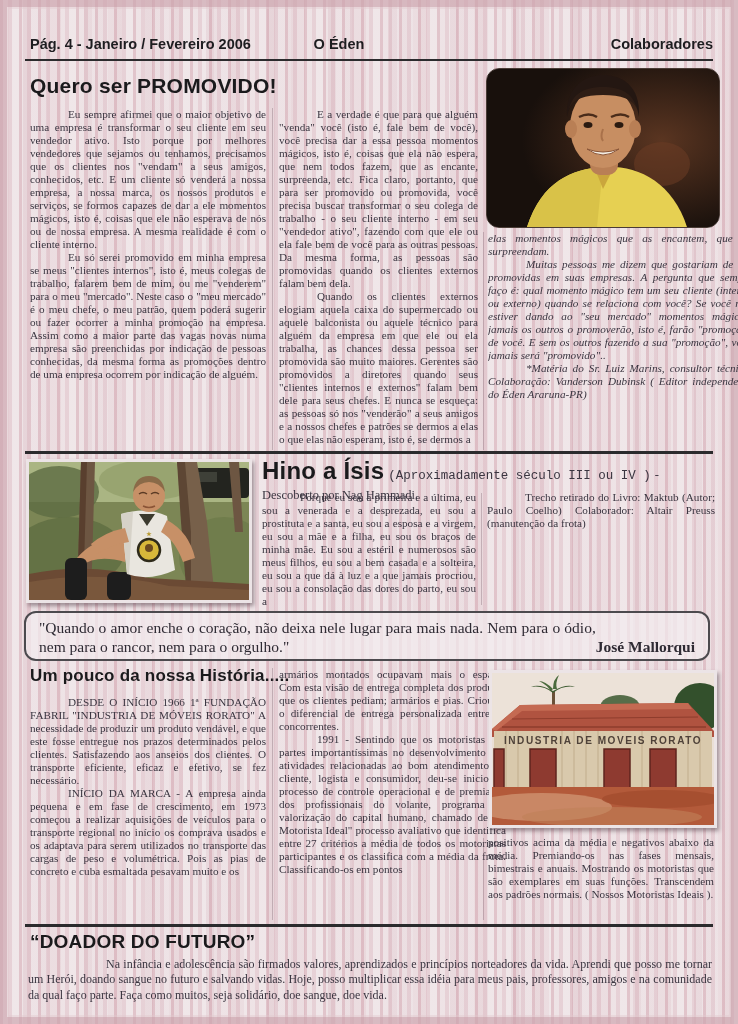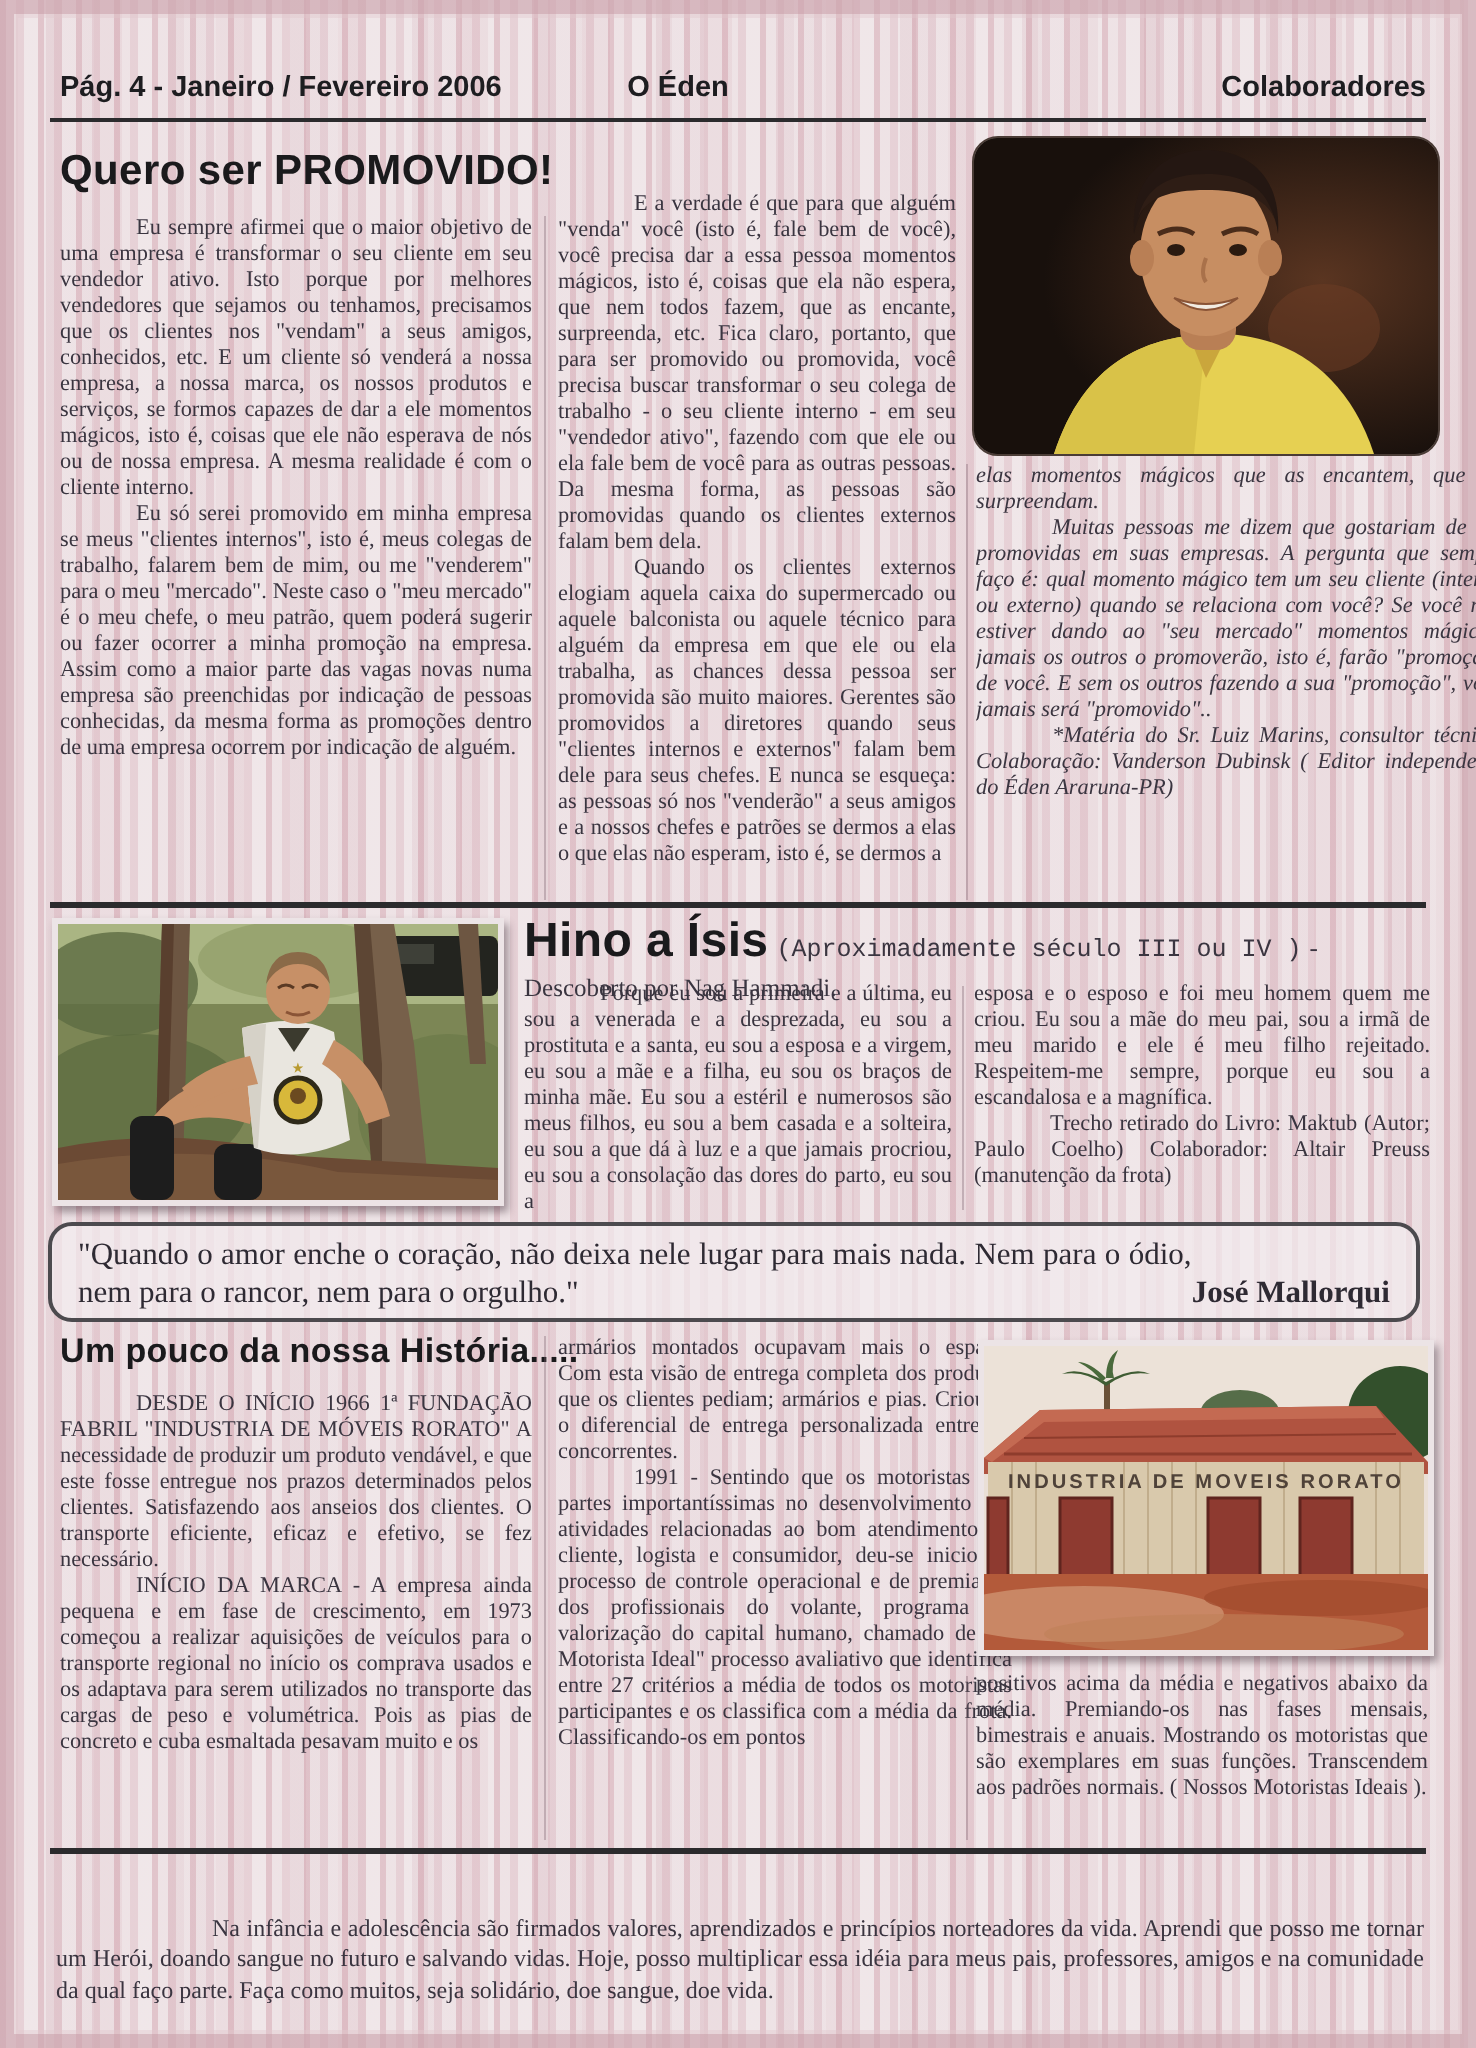--- a/index.html
+++ b/index.html
@@ -53,21 +53,21 @@
 
   <div class="abs headline" style="left:30px;top:74px;font-size:21px;">Quero ser PROMOVIDO!</div>
 
   <div class="col" style="left:30px;top:108px;width:236px;height:342px;">
     <p class="p-ind">Eu sempre afirmei que o maior objetivo de uma empresa é transformar o seu cliente em seu vendedor ativo. Isto porque por melhores vendedores que sejamos ou tenhamos, precisamos que os clientes nos "vendam" a seus amigos, conhecidos, etc. E um cliente só venderá a nossa empresa, a nossa marca, os nossos produtos e serviços, se formos capazes de dar a ele momentos mágicos, isto é, coisas que ele não esperava de nós ou de nossa empresa. A mesma realidade é com o cliente interno.</p>
     <p class="p-ind">Eu só serei promovido em minha empresa se meus "clientes internos", isto é, meus colegas de trabalho, falarem bem de mim, ou me "venderem" para o meu "mercado". Neste caso o "meu mercado" é o meu chefe, o meu patrão, quem poderá sugerir ou fazer ocorrer a minha promoção na empresa. Assim como a maior parte das vagas novas numa empresa são preenchidas por indicação de pessoas conhecidas, da mesma forma as promoções dentro de uma empresa ocorrem por indicação de alguém.</p>
   </div>
 
   <div class="vsep" style="left:272px;top:108px;height:342px;"></div>
 
-  <div class="col" style="left:279px;top:96px;width:199px;height:342px;">
+  <div class="col" style="left:279px;top:108px;width:199px;height:342px;">
     <p class="p-ind">E a verdade é que para que alguém "venda" você (isto é, fale bem de você), você precisa dar a essa pessoa momentos mágicos, isto é, coisas que ela não espera, que nem todos fazem, que as encante, surpreenda, etc. Fica claro, portanto, que para ser promovido ou promovida, você precisa buscar transformar o seu colega de trabalho - o seu cliente interno - em seu "vendedor ativo", fazendo com que ele ou ela fale bem de você para as outras pessoas. Da mesma forma, as pessoas são promovidas quando os clientes externos falam bem dela.</p>
     <p class="p-ind">Quando os clientes externos elogiam aquela caixa do supermercado ou aquele balconista ou aquele técnico para alguém da empresa em que ele ou ela trabalha, as chances dessa pessoa ser promovida são muito maiores. Gerentes são promovidos a diretores quando seus "clientes internos e externos" falam bem dele para seus chefes. E nunca se esqueça: as pessoas só nos "venderão" a seus amigos e a nossos chefes e patrões se dermos a elas o que elas não esperam, isto é, se dermos a</p>
   </div>
 
   <div class="vsep" style="left:483px;top:232px;height:218px;"></div>
 
   <div class="photo-frame" style="left:486px;top:68px;width:232px;height:158px;border-radius:13px;border:1px solid #4a3c36;">
     <svg width="232" height="158" viewBox="0 0 232 158">
       <rect width="232" height="158" fill="#18100c"></rect>
       <radialGradient id="glow" cx="0.75" cy="0.45" r="0.6">
@@ -162,21 +162,20 @@
     <span style="font-size:12.5px;color:#3a3540;">-  Descoberto por Nag Hammadi.</span>
   </div>
 
   <div class="col" style="left:262px;top:491px;width:214px;height:118px;">
     <p class="p-ind">Porque eu sou a primeira e a última, eu sou a venerada e a desprezada, eu sou a prostituta e a santa, eu sou a esposa e a virgem, eu sou a mãe e a filha, eu sou os braços de minha mãe. Eu sou a estéril e numerosos são meus filhos, eu sou a bem casada e a solteira, eu sou a que dá à luz e a que jamais procriou, eu sou a consolação das dores do parto, eu sou a</p>
   </div>
 
   <div class="vsep" style="left:481px;top:493px;height:112px;"></div>
 
   <div class="col" style="left:487px;top:491px;width:228px;height:118px;">
-    <p>esposa e o esposo e foi meu homem quem me criou. Eu sou a mãe do meu pai, sou a irmã de meu marido e ele é meu filho rejeitado. Respeitem-me sempre, porque eu sou a escandalosa e a magnífica.</p>
     <p class="p-ind">Trecho retirado do Livro: Maktub (Autor; Paulo Coelho) Colaborador: Altair Preuss (manutenção da frota)</p>
   </div>
 
   <div class="quote-box">
     <span class="quote-author" style="padding-top:19px;font-weight:bold;">José Mallorqui</span>
     <span>"Quando o amor enche o coração, não deixa nele lugar para mais nada. Nem para o ódio, nem para o rancor, nem para o orgulho."</span>
   </div>
 
   <div class="abs headline" style="left:30px;top:666px;font-size:17px;">Um pouco da nossa História.....</div>
 
@@ -242,16 +241,17 @@
       <ellipse cx="120" cy="144" rx="90" ry="10" fill="#c08058" opacity="0.6"></ellipse>
     </svg>
   </div>
 
   <div class="col" style="left:488px;top:836px;width:226px;height:86px;">
     <p>positivos acima da média e negativos abaixo da média.  Premiando-os nas fases mensais, bimestrais e anuais. Mostrando os motoristas que são exemplares em suas funções. Transcendem aos padrões normais. ( Nossos Motoristas Ideais ).</p>
   </div>
 
   <div class="abs rule" style="left:25px;top:924px;width:688px;height:3px;"></div>
 
+  <div class="abs headline" style="left:30px;top:931px;font-size:19px;">“DOADOR DO FUTURO”</div>
 
   <div class="col" style="left:28px;top:957px;width:684px;height:56px;font-size:12px;line-height:1.28;text-indent:78px;">Na infância e adolescência são firmados valores, aprendizados e princípios norteadores da vida.  Aprendi que posso me tornar um Herói, doando sangue no futuro e salvando vidas. Hoje, posso multiplicar essa idéia para meus pais, professores, amigos e na comunidade da qual faço parte. Faça como muitos, seja solidário, doe sangue, doe vida.</div>
 
 </div>
 
 </body></html>

